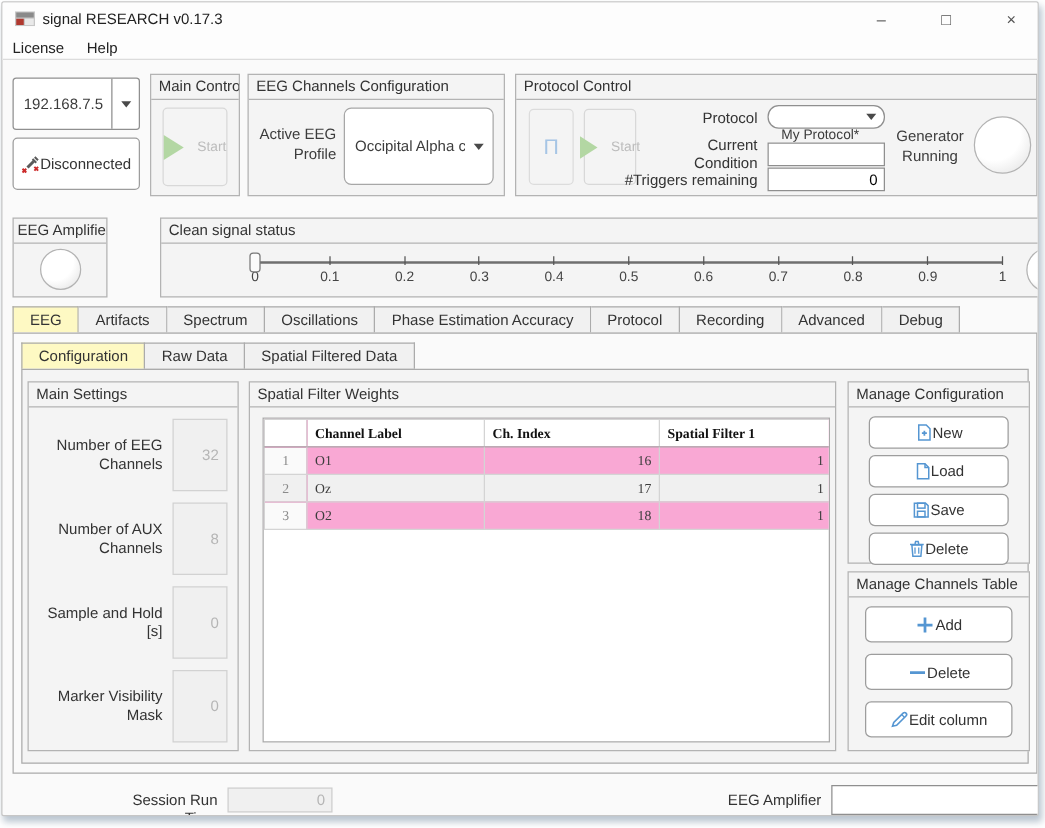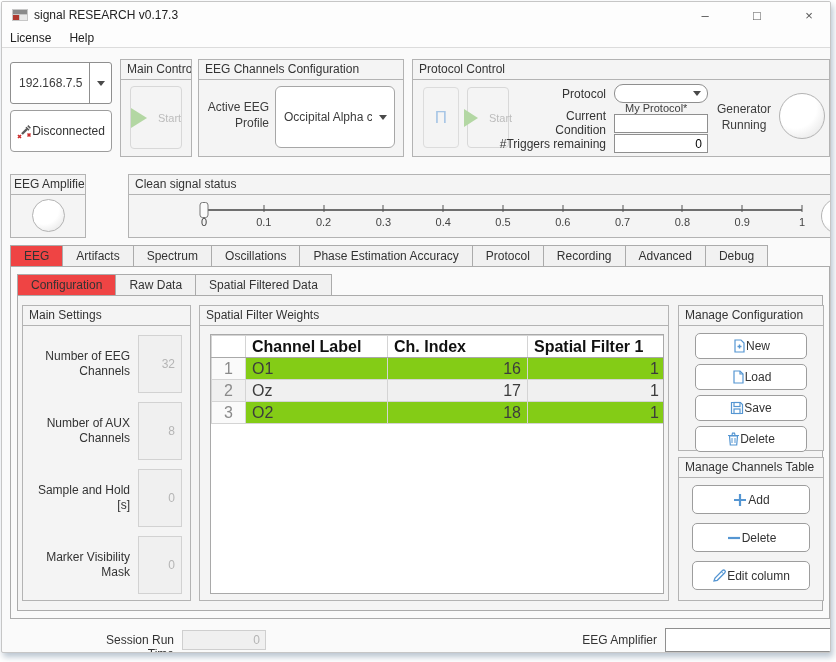--- a/index.html
+++ b/index.html
@@ -54,32 +54,32 @@
   .track { position:absolute; left:0; right:0; top:14px; height:2px; background:#6f6f6f; }
   .tickmark { position:absolute; top:10px; width:1px; height:7px; background:#555; transform:translateX(-50%); }
   .tick-label { position:absolute; top:21px; transform:translateX(-50%); font-size:11px; color:#444; }
   .knob { position:absolute; top:7px; width:9px; height:16px; background:#fbfbfb; border:1px solid #777; border-radius:3px; transform:translateX(-50%); }
 
   
   .tabgroup { position:absolute; left:8px; top:243px; width:820px; height:374px; }
   .tabbar { position:absolute; left:0; top:0; right:0; height:22px; display:flex; align-items:flex-end; }
   .tab { height:22px; line-height:21px; padding:0 13px; background:#f1f1f1; border:1px solid #ababab; border-left:none; font-size:12px; color:#333; }
   .tab:first-child { border-left:1px solid #ababab; }
-  .tab.active { background:#ef4444; border-bottom:1px solid #fafafa; }
+  .tab.active { background:#fef9c3; border-bottom:1px solid #fafafa; }
   .tabcontent { position:absolute; left:0; top:21px; right:0; bottom:0; border:1px solid #ababab; background:#fafafa; }
   .subtabbar { position:absolute; left:6px; top:7px; display:flex; align-items:flex-end; }
   .subcontent { position:absolute; left:6px; top:28px; right:6px; bottom:7px; border:1px solid #ababab; background:#f4f4f4; }
 
   
   .ms-row { display:flex; align-items:center; margin:9px 8px 0 6px; }
   .ms-label { flex:1; text-align:right; padding-right:8px; color:#333; line-height:1.25; }
   .ms-field { width:44px; height:58px; background:#f0f0f0; border:1px solid #d2d2d2; color:#b5b5b5; display:flex; align-items:center; justify-content:flex-end; padding-right:6px; }
 
   
-  table.grid { border-collapse:collapse; width:454px; background:#84cc16; table-layout:fixed; font-size:16px; }
+  table.grid { border-collapse:collapse; width:454px; background:#f9a8d4; table-layout:fixed; font-size:11px;font-family:Liberation Serif, serif; }
   .table-wrap { position:absolute; left:10px; top:28px; width:454px; height:260px; background:#fff; border:1px solid #a9a9a9; overflow:hidden; }
   table.grid th, table.grid td { border:1px solid #d4d4d4; height:22px; padding:0 6px; overflow:hidden; white-space:nowrap; }
   table.grid th { font-weight:bold; color:#111; text-align:left; background:#fff; border-bottom:1px solid #a9a9a9; }
   table.grid td.rownum { color:#8a8a8a; text-align:center; background:#fafafa; }
   table.grid td.num { text-align:right; }
   table.grid tr.alt td { background:#f0f0f0; }
   table.grid tr.alt td.rownum { background:#f0f0f0; }
 
   
   .mg-btn { width:112px; height:26px; margin:0 auto; border-radius:5px; }

